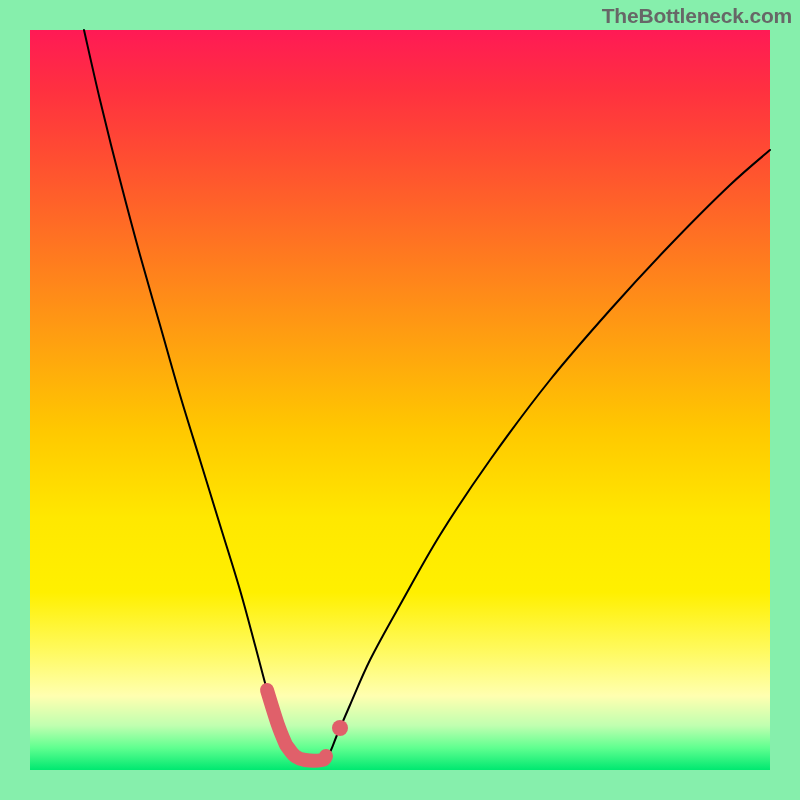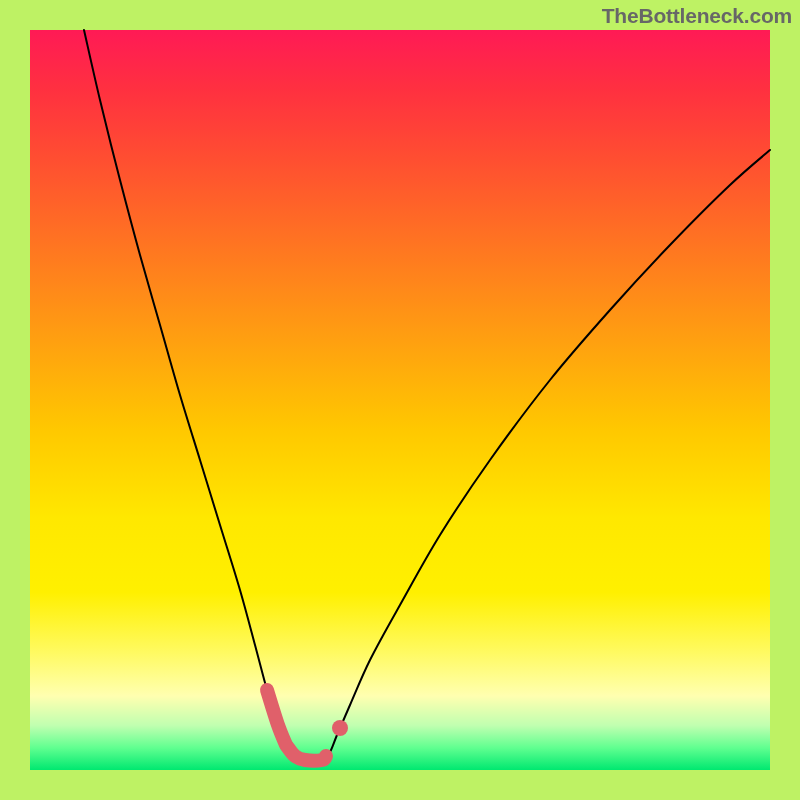--- a/index.html
+++ b/index.html
@@ -1,21 +1,21 @@
 <!DOCTYPE html>
 <html><head>
 <meta charset="utf-8">
 <style>
   * { margin: 0; padding: 0; box-sizing: border-box; }
   html, body { width: 800px; height: 800px; overflow: hidden; background: #000; }
   .frame {
     position: absolute;
     left: 0; top: 0;
     width: 800px; height: 800px;
-    background: #bef264;
+    background: #86efac;
   }
   .plot-area {
     position: absolute;
     left: 30px; top: 30px;
     width: 740px; height: 740px;
     background: linear-gradient(to bottom,
       #ff1a55 0%,
       #ff3040 8%,
       #ff5030 18%,
       #ff7820 30%,

